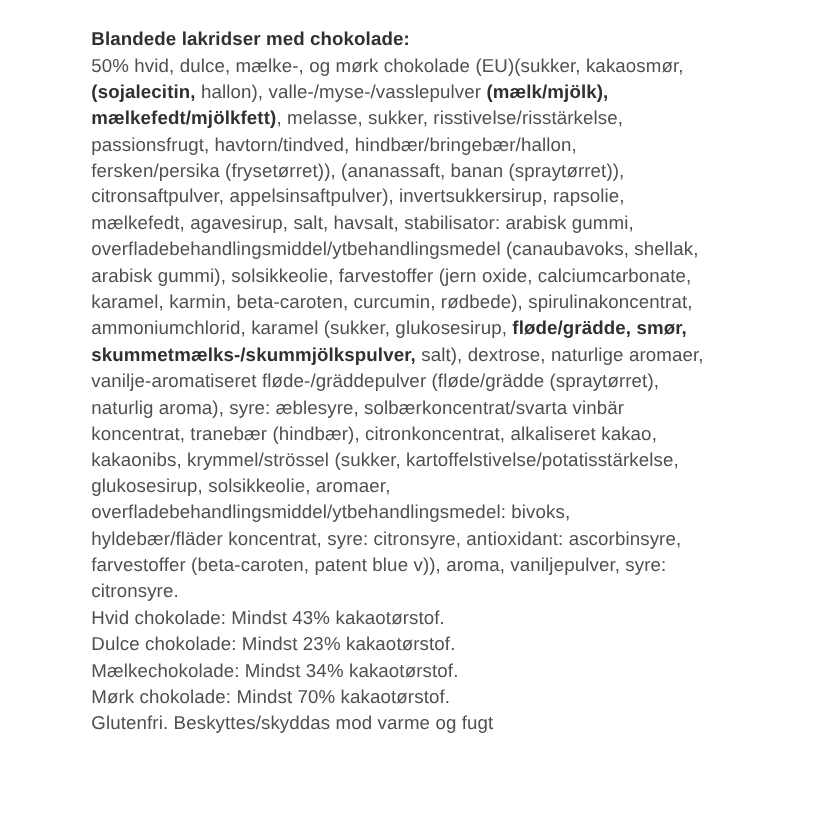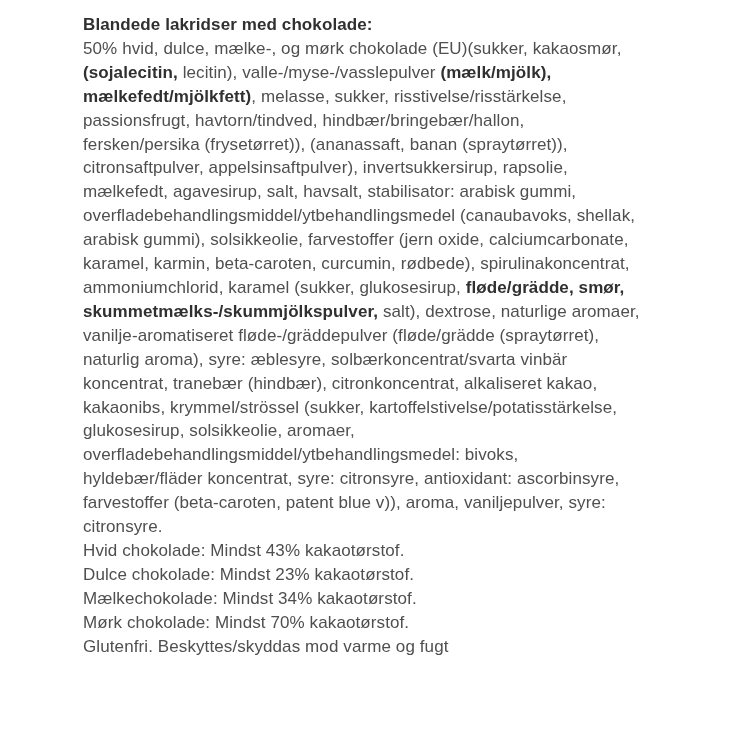--- a/index.html
+++ b/index.html
@@ -12,20 +12,21 @@
     height: 750px;
     overflow: hidden;
     font-family: "Liberation Sans", "DejaVu Sans", sans-serif;
   }
   .ingredients-block {
     padding: 13px 40px 0 83px;
     font-size: 17px;
     line-height: 23.9px;
     letter-spacing: 0.1px;
     color: #4f4f4f;
+    margin-top: 11px;
   }
   .title {
     font-weight: bold;
     color: #303030;
     white-space: pre;
   }
   .line {
     white-space: pre;
   }
   .b {
@@ -33,21 +34,21 @@
     color: #303030;
   }
 </style>
 </head>
 <body>
 
 <div class="ingredients-block">
   <div class="title">Blandede lakridser med chokolade:</div>
   <div>
       <div class="line"><span>50% hvid, dulce, mælke-, og mørk chokolade (EU)(sukker, kakaosmør,</span></div>
-      <div class="line"><span class="b">(sojalecitin,</span><span> lecitin), valle-/myse-/vasslepulver </span><span class="b">(mælk/mjölk),</span></div>
+      <div class="line"><span class="b">(sojalecitin,</span><span> hallon), valle-/myse-/vasslepulver </span><span class="b">(mælk/mjölk),</span></div>
       <div class="line"><span class="b">mælkefedt/mjölkfett)</span><span>, melasse, sukker, risstivelse/risstärkelse,</span></div>
       <div class="line"><span>passionsfrugt, havtorn/tindved, hindbær/bringebær/hallon,</span></div>
       <div class="line"><span>fersken/persika (frysetørret)), (ananassaft, banan (spraytørret)),</span></div>
       <div class="line"><span>citronsaftpulver, appelsinsaftpulver), invertsukkersirup, rapsolie,</span></div>
       <div class="line"><span>mælkefedt, agavesirup, salt, havsalt, stabilisator: arabisk gummi,</span></div>
       <div class="line"><span>overfladebehandlingsmiddel/ytbehandlingsmedel (canaubavoks, shellak,</span></div>
       <div class="line"><span>arabisk gummi), solsikkeolie, farvestoffer (jern oxide, calciumcarbonate,</span></div>
       <div class="line"><span>karamel, karmin, beta-caroten, curcumin, rødbede), spirulinakoncentrat,</span></div>
       <div class="line"><span>ammoniumchlorid, karamel (sukker, glukosesirup, </span><span class="b">fløde/grädde, smør,</span></div>
       <div class="line"><span class="b">skummetmælks-/skummjölkspulver,</span><span> salt), dextrose, naturlige aromaer,</span></div>

